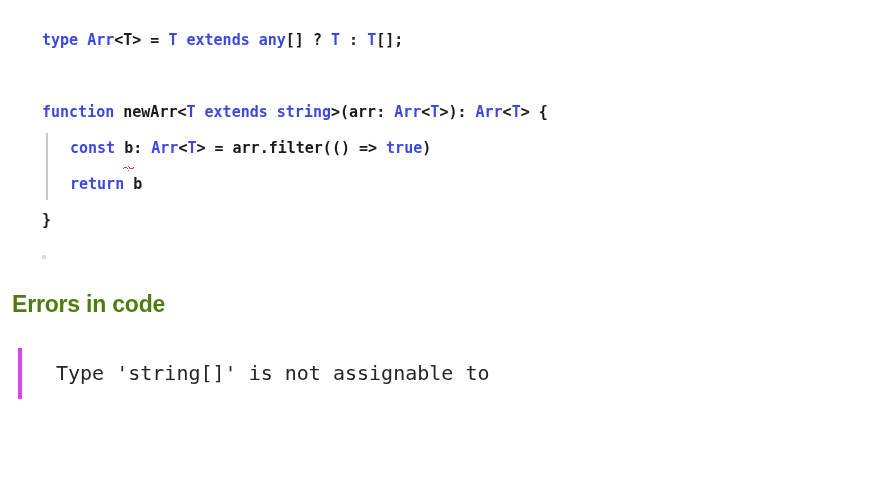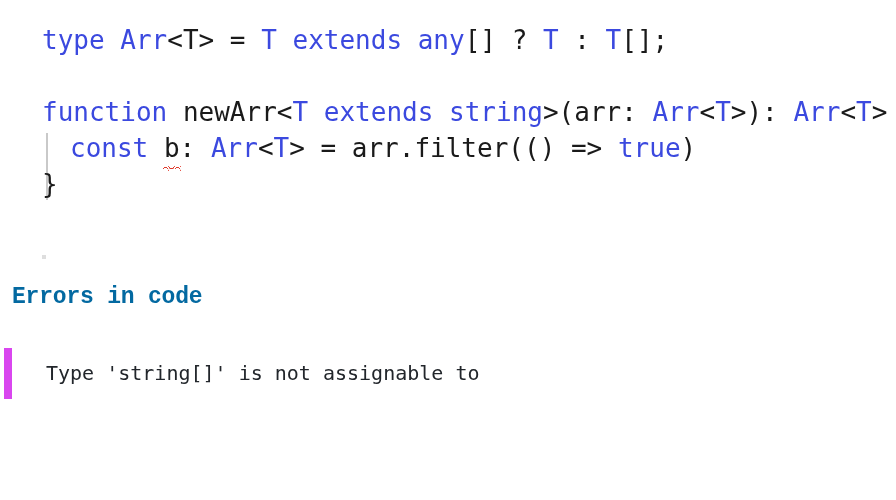--- a/index.html
+++ b/index.html
@@ -28,26 +28,27 @@
     left: 0;
     top: 0;
     width: 896px;
     padding: 22px 0 0 0;
     box-sizing: border-box;
   }
 
   .code-line {
     position: relative;
     font-family: "DejaVu Sans Mono", "Liberation Mono", monospace;
-    font-size: 26px;
+    font-size: 15px;
     line-height: 36px;
     white-space: pre;
     color: #1a1a1a;
     padding-left: 42px;
     letter-spacing: 0px;
+    font-weight: bold;
   }
 
   .code-line.blank {
     height: 36px;
   }
 
   .tok-kw   { color: #3b49df; }
   .tok-type { color: #3b49df; }
   .tok-punc { color: #1a1a1a; }
 
@@ -85,35 +86,35 @@
     top: 255px;
     width: 4px;
     height: 4px;
     background: #dedede;
   }
 
   
   .errors-heading {
     position: absolute;
     left: 12px;
-    top: 284px;
-    font-family: Liberation Mono, monospace;
+    top: 291px;
+    font-family: Liberation Sans, sans-serif;
     font-size: 23px;
     font-weight: bold;
-    color: #0369a1;
+    color: #4d7c0f;
     letter-spacing: -0.2px;
   }
 
   
   .error-callout {
     position: absolute;
-    left: 4px;
+    left: 18px;
     top: 348px;
     width: 700px;
-    border-left: 8px solid #d946ef;
+    border-left: 4px solid #d946ef;
     box-sizing: border-box;
     padding: 6px 0 6px 34px;
   }
 
   .error-line {
     font-family: "DejaVu Sans Mono", "Liberation Mono", monospace;
     font-size: 20px;
     line-height: 39px;
     color: #22262b;
     white-space: pre;
@@ -125,20 +126,21 @@
 <div class="page">
 
   <div class="code-block">
     <div class="indent-guide"></div>
     <div class="indent-guide-dot"></div>
     <div id="code-lines">
         <div class="code-line" style="padding-left: 42px;"><span class="tok-kw">type</span><span class="tok-punc"> </span><span class="tok-type">Arr</span><span class="tok-punc">&lt;T&gt; = </span><span class="tok-type">T</span><span class="tok-punc"> </span><span class="tok-kw">extends</span><span class="tok-punc"> </span><span class="tok-type">any</span><span class="tok-punc">[] ? </span><span class="tok-type">T</span><span class="tok-punc"> : </span><span class="tok-type">T</span><span class="tok-punc">[];</span></div>
         <div class="code-line blank" style="padding-left: 42px;"></div>
         <div class="code-line" style="padding-left: 42px;"><span class="tok-kw">function</span><span class="tok-punc"> newArr&lt;</span><span class="tok-type">T</span><span class="tok-punc"> </span><span class="tok-kw">extends</span><span class="tok-punc"> </span><span class="tok-type">string</span><span class="tok-punc">&gt;(arr: </span><span class="tok-type">Arr</span><span class="tok-punc">&lt;</span><span class="tok-type">T</span><span class="tok-punc">&gt;): </span><span class="tok-type">Arr</span><span class="tok-punc">&lt;</span><span class="tok-type">T</span><span class="tok-punc">&gt; {</span></div>
         <div class="code-line" style="padding-left: 70px;"><span class="tok-kw">const</span><span class="tok-punc"> </span><span class="tok-punc squiggle">b</span><span class="tok-punc">: </span><span class="tok-type">Arr</span><span class="tok-punc">&lt;</span><span class="tok-type">T</span><span class="tok-punc">&gt; = arr.filter(() =&gt; </span><span class="tok-kw">true</span><span class="tok-punc">)</span></div>
+        <div class="code-line" style="padding-left: 70px;"><span class="tok-kw">return</span><span class="tok-punc"> b</span></div>
         <div class="code-line" style="padding-left: 42px;"><span class="tok-punc">}</span></div>
       </div>
   </div>
 
   <div class="errors-heading">Errors in code</div>
 
   <div class="error-callout">
     <div id="error-lines">
         <div class="error-line">Type 'string[]' is not assignable to</div>
       </div>

